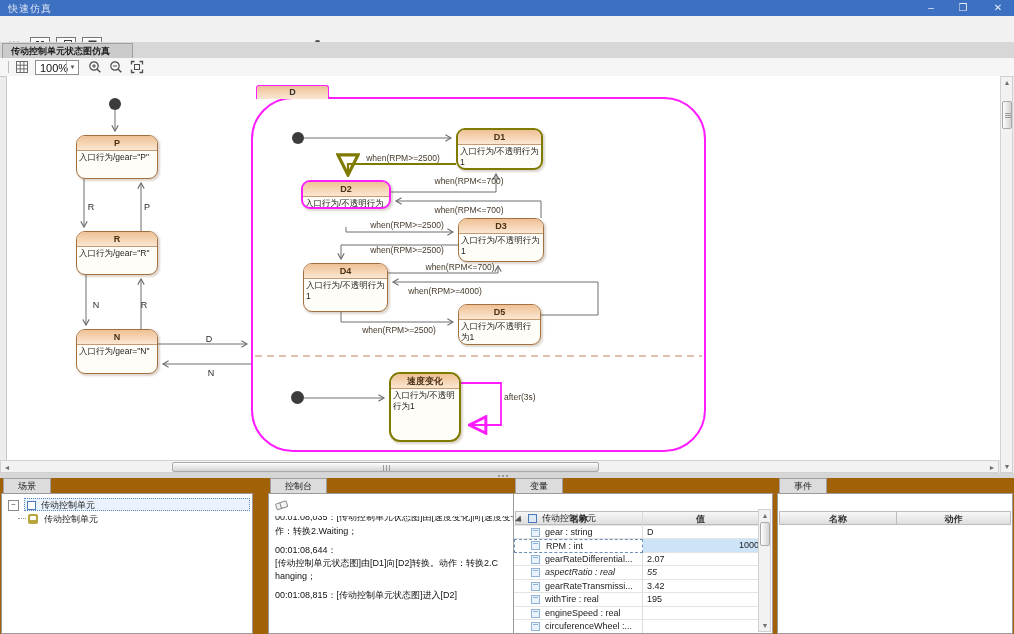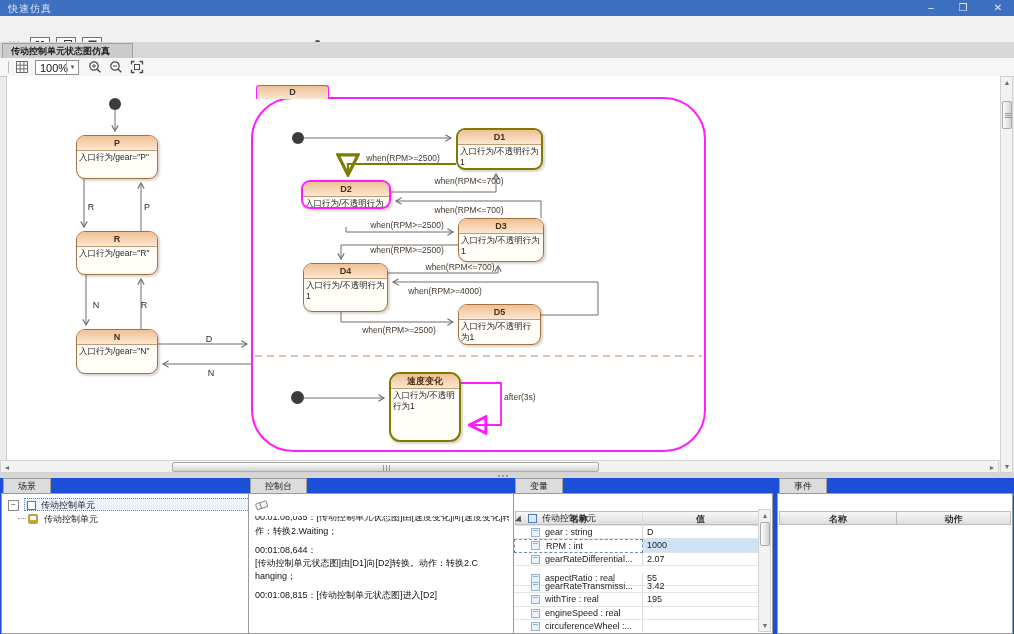--- a/index.html
+++ b/index.html
@@ -44,21 +44,21 @@
   svg text{font-family:"Liberation Sans","DejaVu Sans",sans-serif;}
 
   
   .sb-track{position:absolute;background:#f2f2f2;border:1px solid #d2d2d2;box-sizing:border-box;}
   .sb-thumb{position:absolute;background:linear-gradient(#fdfdfd,#d3d3d3);border:1px solid #aaa;border-radius:2px;box-sizing:border-box;}
   .sb-thumb.v{background:linear-gradient(90deg,#fdfdfd,#d3d3d3);}
   .sb-arrow{position:absolute;color:#707070;font-size:7px;line-height:11px;text-align:center;width:12px;height:11px;}
   .grip{position:absolute;background:#9a9a9a;}
 
   
-  .panelzone{position:absolute;left:0;top:478px;right:0;height:156px;background:#1d4ed8;}
+  .panelzone{position:absolute;left:0;top:478px;right:0;height:156px;background:#a16207;}
   .panel{position:absolute;top:0;height:156px;}
   .ptab{position:absolute;left:2px;top:0;height:15px;line-height:15px;padding:0 14px;background:#dcdcdc;
         border:1px solid #9f9f9f;border-bottom:none;color:#1c1c1c;}
   .pbody{position:absolute;left:0;right:0;top:15px;bottom:0;background:#fff;border:1px solid #9a9a9a;box-sizing:border-box;overflow:hidden;}
 
   
   .th{position:absolute;top:17px;height:14px;line-height:14px;text-align:center;color:#333;
       background:linear-gradient(#f7f7f7,#dedede);border:1px solid #bdbdbd;box-sizing:border-box;font-weight:bold;}
   .vrow{position:absolute;left:0;right:13px;height:13.5px;line-height:13.5px;}
   .vname{position:absolute;left:0;width:129px;height:100%;border-bottom:1px solid #e4e4e4;border-right:1px solid #dcdcdc;box-sizing:border-box;overflow:hidden;white-space:nowrap;}
@@ -330,21 +330,21 @@
         <div class="treerow" style="left:4px;top:19px;right:2px;">
           <span class="abs" style="left:12px;top:5px;width:8px;height:1px;border-top:1px dotted #9a9a9a;"></span>
           <span class="abs" style="left:22px;top:1px;width:10px;height:10px;background:#b9a53d;border-radius:2px;box-sizing:border-box;">
               <span class="abs" style="left:2px;top:2px;width:6px;height:4px;background:#fff;border-radius:1px;"></span>
             </span>
           <span class="abs" style="left:38px;top:0;">传动控制单元</span>
         </div>
       </div>
     </div>
 
-    <div class="panel" style="left:248px;width:280px;">
+    <div class="panel" style="left:268px;width:280px;">
       <div class="ptab">控制台</div>
       <div class="pbody">
         <div class="abs" style="left:5px;top:5px;">
           <span>
             <svg width="15" height="12">
                 <g transform="rotate(-18 7 6)">
                   <rect x="2" y="3.5" width="11" height="6" rx="1" fill="#f3f3f3" stroke="#8a8a8a"></rect>
                   <line x1="6.5" y1="3.5" x2="6.5" y2="9.5" stroke="#8a8a8a"></line>
                 </g>
               </svg>
@@ -382,28 +382,28 @@
         </div>
 
         <div class="vrow" style="top:31.5px;">
           <span class="vicon" style="left:17px;"></span>
           <span class="vname" style="padding-left:31px;">gear : string</span>
           <span class="vval">D</span>
         </div>
         <div class="vrow" style="top:45px;">
           <span class="vicon" style="left:17px;"></span>
           <span class="vname" style="padding-left:31px;border:1px dashed #6a90b8;">RPM : int</span>
-          <span class="vval" style="background:#cce3f8;">1000</span>
+          <span class="vval" style="background:#cce3f8;text-align:right;">1000</span>
         </div>
         <div class="vrow" style="top:58.5px;">
           <span class="vicon" style="left:17px;"></span>
           <span class="vname" style="padding-left:31px;">gearRateDifferential...</span>
           <span class="vval">2.07</span>
         </div>
-        <div class="vrow" style="top:78px;">
+        <div class="vrow" style="top:72px;font-style:italic;">
           <span class="vicon" style="left:17px;"></span>
           <span class="vname" style="padding-left:31px;">aspectRatio : real</span>
           <span class="vval">55</span>
         </div>
         <div class="vrow" style="top:85.5px;">
           <span class="vicon" style="left:17px;"></span>
           <span class="vname" style="padding-left:31px;">gearRateTransmissi...</span>
           <span class="vval">3.42</span>
         </div>
         <div class="vrow" style="top:99px;">

